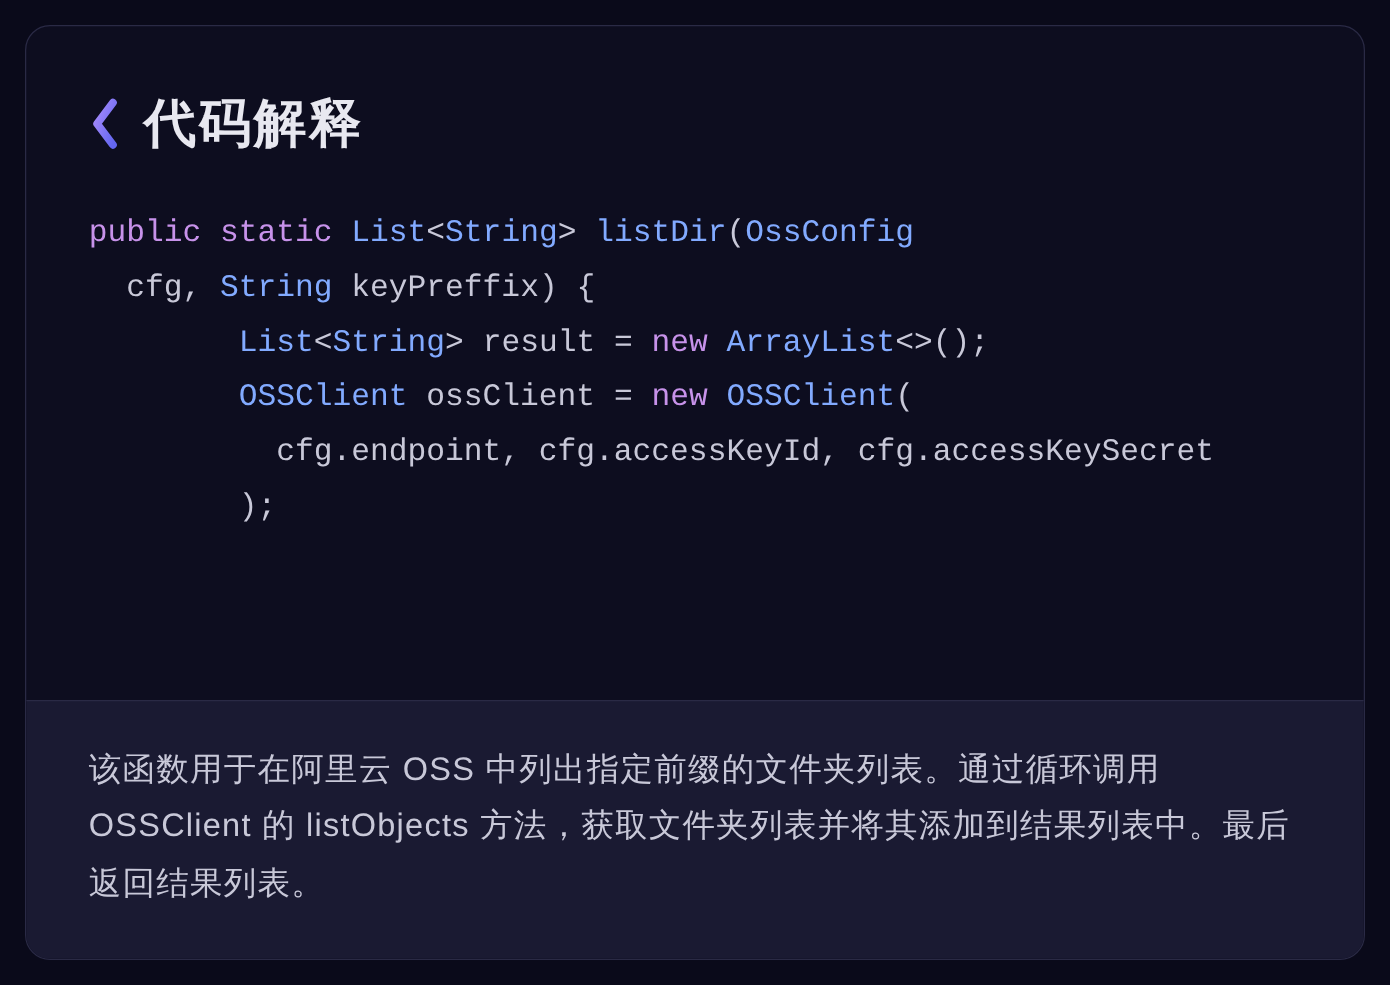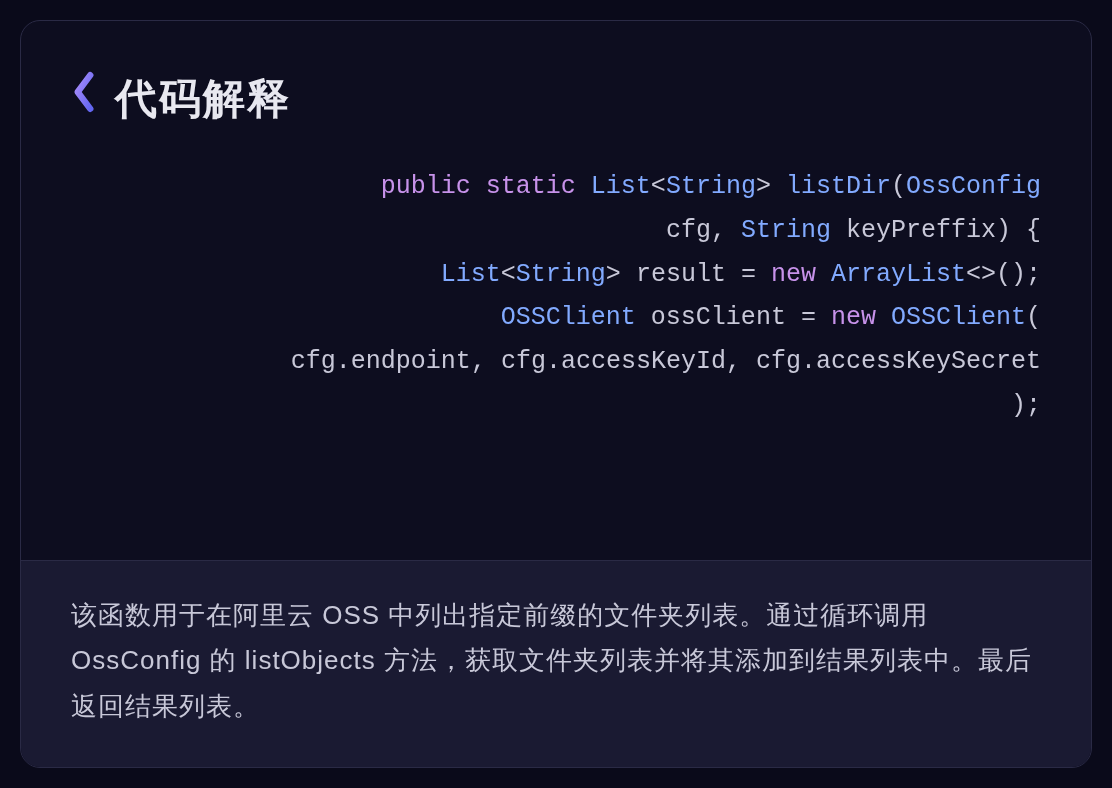--- a/index.html
+++ b/index.html
@@ -28,21 +28,21 @@
     }
     
     .card-content {
       padding: 50px 50px 0 50px;
       flex: 1;
       overflow: hidden;
     }
     
     .header {
       display: flex;
-      align-items: flex-start;
+      align-items: center;
       gap: 18px;
       margin-bottom: 38px;
     }
     
     .icon-wrapper {
       display: flex;
       align-items: center;
       justify-content: center;
     }
     
@@ -65,21 +65,20 @@
       margin-bottom: 42px;
       letter-spacing: 1px;
     }
     
     .code-block {
       font-family: "SF Mono", Monaco, Menlo, Consolas, "Courier New", monospace;
       font-size: 25px;
       line-height: 1.75;
       color: #c8c8d8;
       white-space: pre;
-      text-align: right;
     }
     
     .kw { color: #c792ea; }
     .type { color: #82aaff; }
     .method { color: #82aaff; }
     .plain { color: #c8c8d8; }
     .punct { color: #c8c8d8; }
     
     .footer {
       background-color: #1a1a32;
@@ -117,15 +116,15 @@
 
     <div class="code-block"><span class="kw">public</span> <span class="kw">static</span> <span class="type">List</span><span class="punct">&lt;</span><span class="type">String</span><span class="punct">&gt;</span> <span class="method">listDir</span><span class="punct">(</span><span class="type">OssConfig</span>
   <span class="plain">cfg</span><span class="punct">, </span><span class="type">String</span> <span class="plain">keyPreffix</span><span class="punct">) {</span>
         <span class="type">List</span><span class="punct">&lt;</span><span class="type">String</span><span class="punct">&gt;</span> <span class="plain">result</span> <span class="punct">= </span><span class="kw">new</span> <span class="type">ArrayList</span><span class="punct">&lt;&gt;();</span>
         <span class="type">OSSClient</span> <span class="plain">ossClient</span> <span class="punct">= </span><span class="kw">new</span> <span class="type">OSSClient</span><span class="punct">(</span>
           <span class="plain">cfg.endpoint</span><span class="punct">, </span><span class="plain">cfg.accessKeyId</span><span class="punct">, </span><span class="plain">cfg.accessKeySecret</span>
         <span class="punct">);</span></div>
   </div>
 
   <div class="footer">
-    <p class="footer-text">该函数用于在阿里云 OSS 中列出指定前缀的文件夹列表。通过循环调用 OssConfig 的 listObjects 方法，获取文件夹列表并将其添加到结果列表中。最后返回结果列表。</p>
+    <p class="footer-text">该函数用于在阿里云 OSS 中列出指定前缀的文件夹列表。通过循环调用 OSSClient 的 listObjects 方法，获取文件夹列表并将其添加到结果列表中。最后返回结果列表。</p>
   </div>
 </div>
 
 </body></html>

